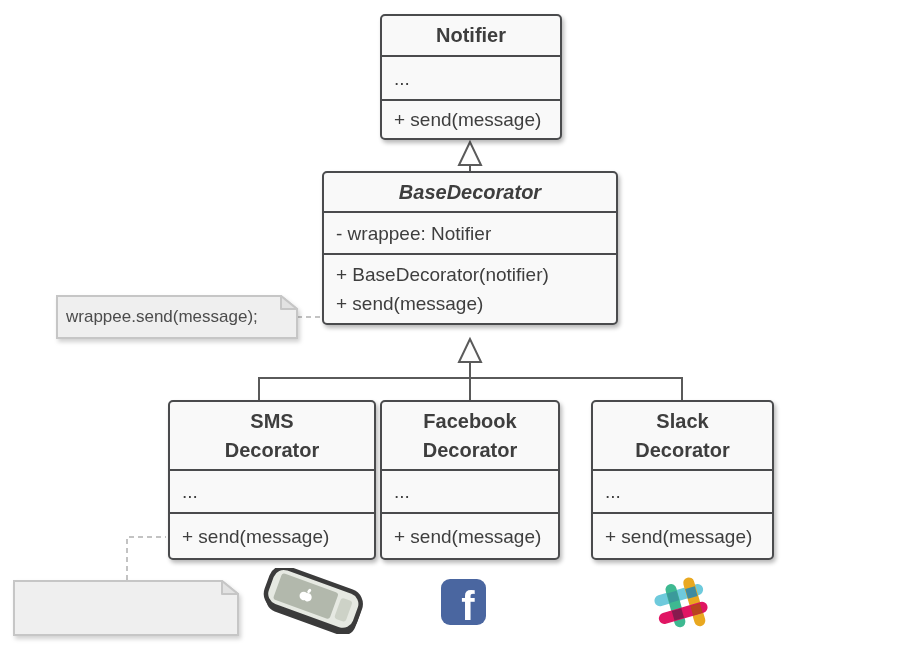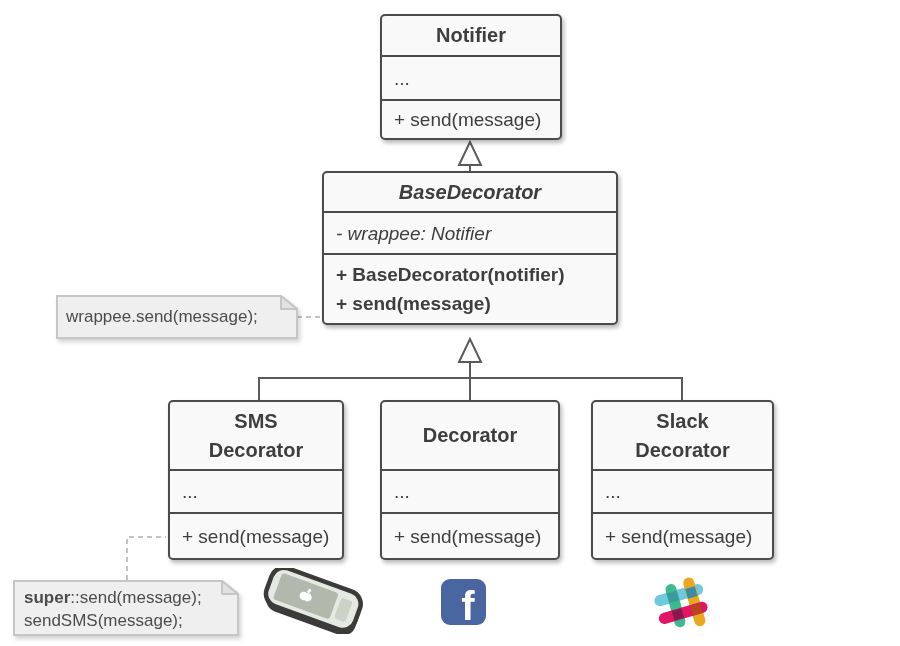--- a/index.html
+++ b/index.html
@@ -75,44 +75,45 @@
     </div>
     <div class="uml-sec" style="flex:1 1 auto;">
       <span>+ send(message)</span>
     </div>
   </div>
 
   <div class="uml-class" style="left:322px;top:171px;width:296px;height:154px;">
     <div class="uml-title abstract" style="flex:0 0 38px;">
       <span>BaseDecorator</span>
     </div>
-    <div class="uml-sec" style="flex:0 0 40px;font-style:italic;">
+    <div class="uml-sec" style="flex:0 0 40px;">
       <span>- wrappee: Notifier</span>
     </div>
-    <div class="uml-sec" style="flex:1 1 auto;font-weight:bold;">
+    <div class="uml-sec" style="flex:1 1 auto;">
       <span>+ BaseDecorator(notifier)</span>
       <span>+ send(message)</span>
     </div>
   </div>
 
-  <div class="uml-class" style="left:168px;top:400px;width:176px;height:160px;">
+  <div class="uml-class" style="left:168px;top:400px;width:208px;height:160px;">
     <div class="uml-title" style="flex:0 0 67px;">
       <span>SMS</span>
       <span>Decorator</span>
     </div>
     <div class="uml-sec" style="flex:0 0 41px;">
       <span>...</span>
     </div>
     <div class="uml-sec" style="flex:1 1 auto;">
       <span>+ send(message)</span>
     </div>
   </div>
 
   <div class="uml-class" style="left:380px;top:400px;width:180px;height:160px;">
     <div class="uml-title" style="flex:0 0 67px;">
+      <span>Facebook</span>
       <span>Decorator</span>
     </div>
     <div class="uml-sec" style="flex:0 0 41px;">
       <span>...</span>
     </div>
     <div class="uml-sec" style="flex:1 1 auto;">
       <span>+ send(message)</span>
     </div>
   </div>
 
@@ -124,24 +125,20 @@
     <div class="uml-sec" style="flex:0 0 41px;">
       <span>...</span>
     </div>
     <div class="uml-sec" style="flex:1 1 auto;">
       <span>+ send(message)</span>
     </div>
   </div>
 
   <div class="note-text" style="left:57px;top:296px;width:240px;height:42px;display:flex;align-items:center;padding-left:9px;">
     <span>wrappee.send(message);</span>
-  </div>
-  <div class="note-text" style="left:14px;top:581px;width:224px;height:54px;padding:5px 0 0 10px;line-height:23px;">
-    <div><span class="b">super</span><span>::send(message);</span></div>
-    <div>sendSMS(message);</div>
   </div>
 
   <div class="icon-wrap" style="left:255px;top:568px;">
     <svg width="118" height="66" viewBox="0 0 118 66">
       <g transform="translate(59,29) rotate(20)">
         <rect x="-45" y="-13" width="94" height="40" rx="13" fill="#3b3b3b"></rect>
         <rect x="-47" y="-18" width="94" height="40" rx="13" stroke-width="4.5" stroke="#3b3b3b" fill="#e6e9e2"></rect>
         <rect x="-38" y="-12" width="60" height="28" rx="3" fill="#b2b8ac"></rect>
         <rect x="26" y="-9" width="12" height="22" rx="3" fill="#cdd2c7"></rect>
         <g transform="translate(-8,2)" fill="#ffffff">

